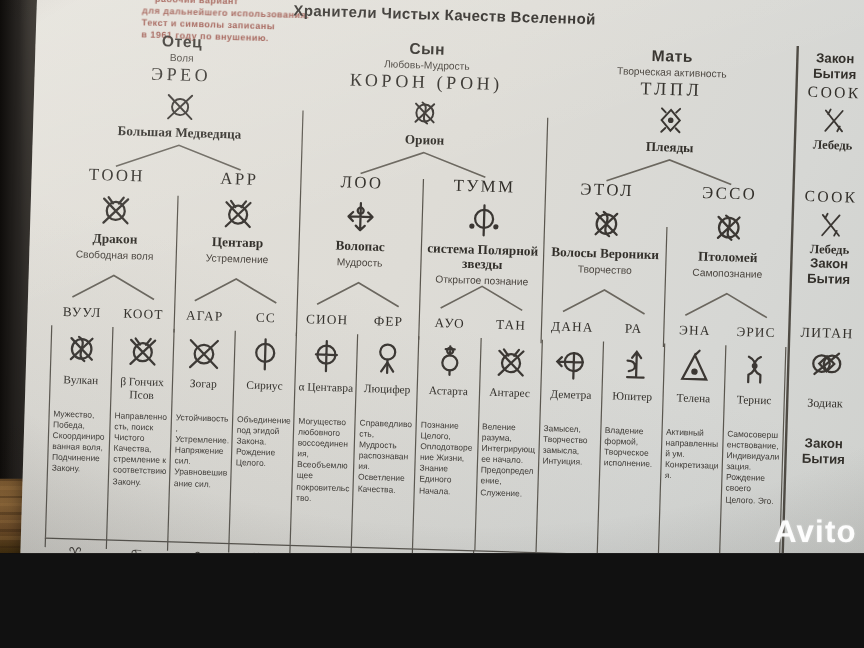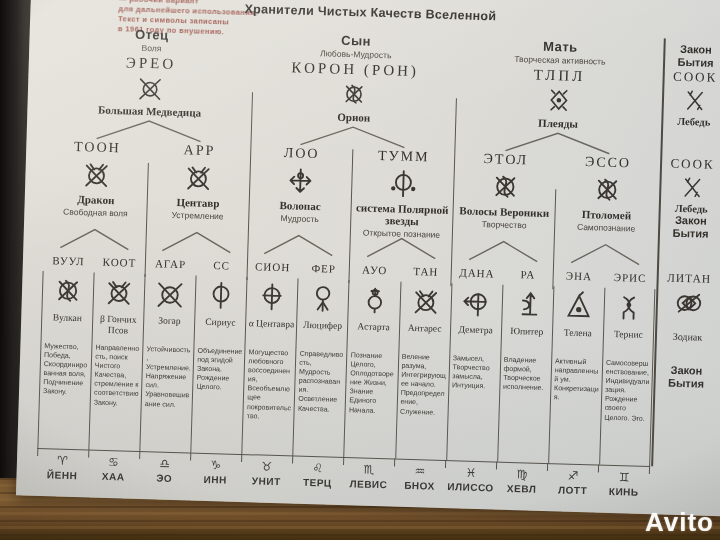--- a/index.html
+++ b/index.html
@@ -1,16 +1,16 @@
 <!DOCTYPE html>
 <html lang="ru"><head>
 <meta charset="utf-8">
 <style>
   html,body{margin:0;padding:0;background:#111;}
-  .scene{position:relative;width:720px;height:540px;overflow:hidden;background:#231f1b;
+  .scene{position:relative;width:720px;height:461px;overflow:hidden;background:#231f1b;
          font-family:"Liberation Sans",sans-serif;color:#33302b;}
   .side-band{position:absolute;left:0;top:0;width:30px;height:100%;
          background:linear-gradient(90deg,#0e0c0a,#2b2825 55%,#56514a);}
   .wood{position:absolute;left:0;right:0;bottom:0;height:62px;
         background:linear-gradient(180deg,#7c5a31 0%,#8a6538 30%,#6f4d29 70%,#43300f 100%);}
   .wood::after{content:'';position:absolute;inset:0;
         background:repeating-linear-gradient(180deg,rgba(56,36,16,.35) 0 2px,rgba(0,0,0,0) 2px 6px,rgba(166,124,70,.28) 6px 9px,rgba(0,0,0,0) 9px 14px);}
   .paper{position:absolute;left:24px;top:-46px;width:712px;height:552px;
          transform:rotate(1.7deg);transform-origin:50% 50%;
          background:linear-gradient(115deg,#e3e0d9 0%,#dedcd6 45%,#d6d7d4 75%,#ced0cd 100%);

